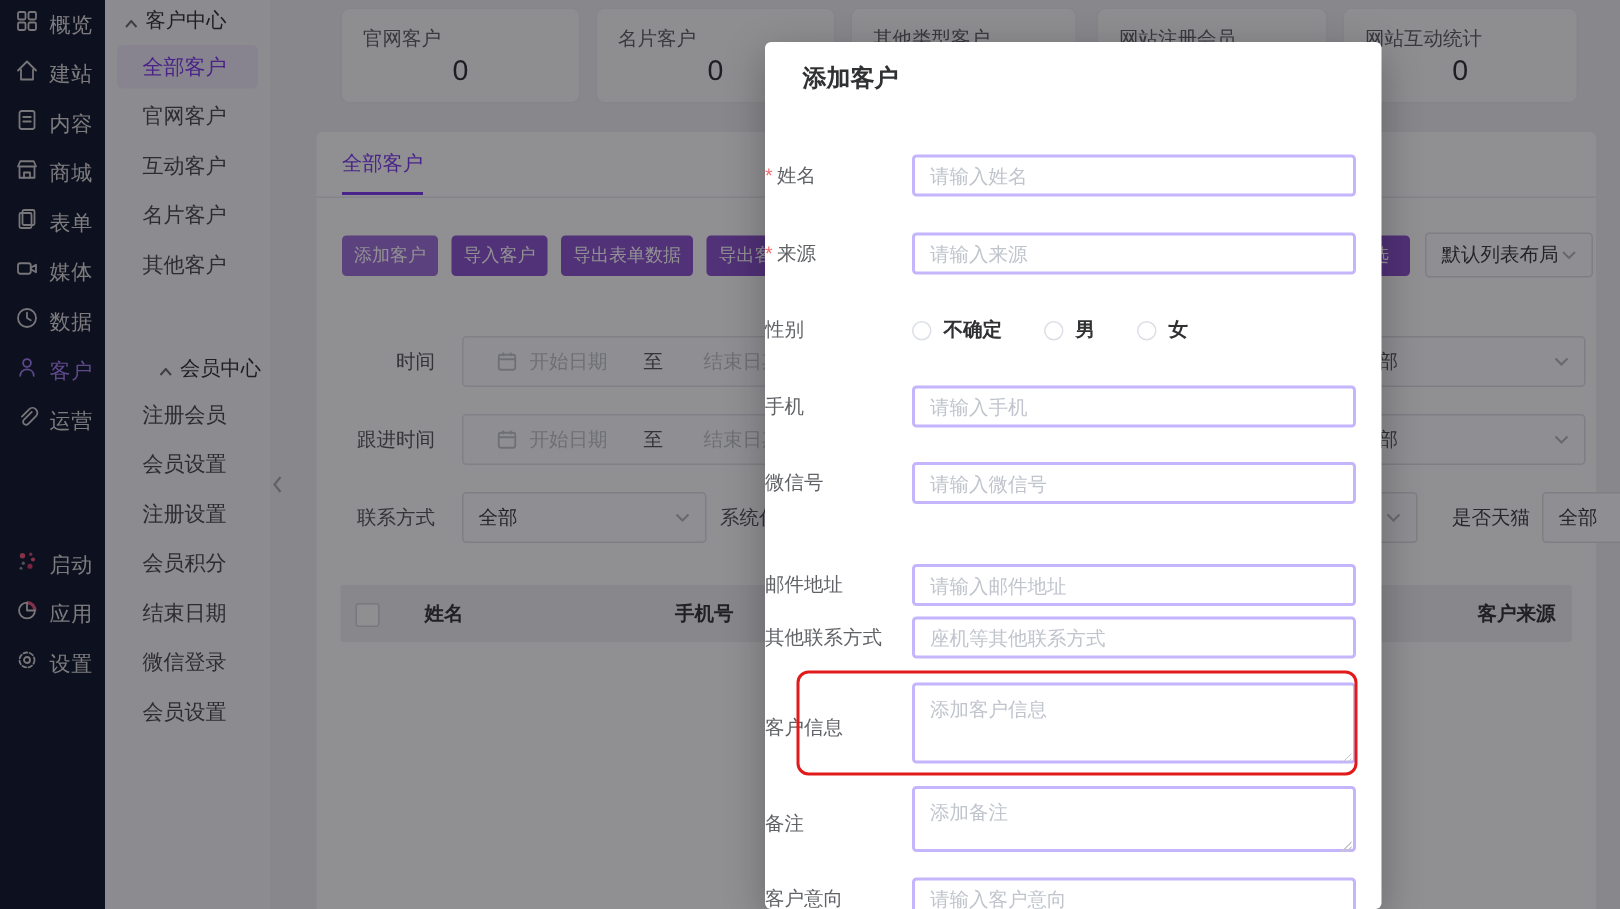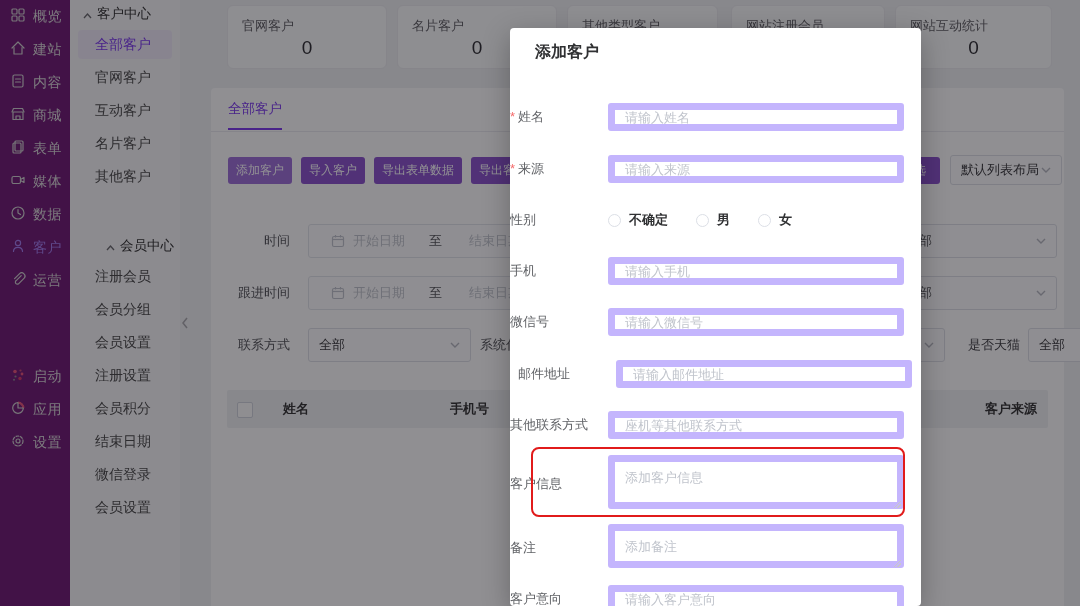--- a/index.html
+++ b/index.html
@@ -1,19 +1,19 @@
 <!DOCTYPE html>
 <html><head>
 <meta charset="utf-8">
 <style>
   html,body{margin:0;padding:0;background:#555;}
   .app{position:relative;width:1080px;height:606px;overflow:hidden;
        font-family:"Liberation Sans","DejaVu Sans",sans-serif;background:#eef0f2;}
   
-  .sidebar{position:absolute;left:0;top:0;width:70px;height:606px;background:#701a75;z-index:2;
+  .sidebar{position:absolute;left:0;top:0;width:70px;height:606px;background:#0f172a;z-index:2;
            display:flex;flex-direction:column;}
   .side-item{height:33px;display:flex;align-items:center;gap:7px;padding-left:10px;cursor:pointer;}
   .side-item .lbl{font-size:14px;color:#d9d9d9;letter-spacing:.5px;}
   .side-item.active .lbl{color:#a37df0;}
   .side-item svg{flex:0 0 auto;}
   .side-bottom{margin-top:63px;}
   
   .subnav{position:absolute;left:70px;top:0;width:110px;height:606px;background:#f6f6f8;z-index:2;}
   .sec-title{height:28px;display:flex;align-items:center;gap:5px;padding-left:13px;
              font-size:13.5px;color:#303030;cursor:pointer;}
@@ -68,21 +68,21 @@
   .th1{left:56px}.th2{left:223px}.th3{left:758px}
   
   .overlay{position:absolute;inset:0;background:rgba(12,9,16,0.45);z-index:50;}
   .modal{position:absolute;left:510px;top:28px;width:411px;height:578px;background:#fff;border-radius:4px;
          box-shadow:0 8px 28px rgba(0,0,0,.28);z-index:60;overflow:hidden;}
   .m-title{position:absolute;left:25px;top:14px;margin:0;font-size:16px;font-weight:bold;color:#303133;}
   .m-row{position:absolute;left:0;width:394px;display:flex;align-items:center;}
   .m-label{width:88px;text-align:left;font-size:13px;color:#606266;flex:0 0 88px;}
   .m-label .req{color:#f56c6c;margin-right:3px;}
   .m-ctrl{margin-left:10px;flex:1;}
-  .m-input,.m-textarea{width:100%;box-sizing:border-box;border:7px solid #c4b5fd;border-radius:3px;
+  .m-input,.m-textarea{width:100%;box-sizing:border-box;border:2px solid #c4b5fd;border-radius:3px;
         font-size:13px;color:#333;padding:0 10px;font-family:inherit;background:#fff;outline:none;}
   .m-input{height:28px;}
   .m-input::placeholder,.m-textarea::placeholder{color:#c0c4cc;}
   .m-textarea{resize:none;padding-top:7px;}
   .ta-wrap{position:relative;}
   .ta-wrap::after{content:"";position:absolute;right:3px;bottom:5px;width:8px;height:8px;pointer-events:none;
         background:linear-gradient(135deg,transparent 0 55%,#c8c8c8 55% 62%,transparent 62% 75%,#c8c8c8 75% 82%,transparent 82%);}
   .radio-group{display:flex;align-items:center;gap:28px;margin-left:10px;}
   .radio-opt{display:flex;align-items:center;gap:8px;cursor:pointer;}
   .radio-circle{width:13px;height:13px;border:1px solid #dcdfe6;border-radius:50%;background:#fff;box-sizing:border-box;}
@@ -205,21 +205,20 @@
       <div class="sub-item">互动客户</div>
       <div class="sub-item">名片客户</div>
       <div class="sub-item">其他客户</div>
       <div class="sec-title sec2">
         <span><svg width="9" height="6" viewBox="0 0 9 6">
             <polyline points="1,5 4.5,1 8,5" fill="none" stroke="#6a6a6e" stroke-width="1.3"></polyline>
           </svg></span>
         <span>会员中心</span>
       </div>
       <div class="sub-item">注册会员</div>
-      <div class="sub-item">会员分组</div>
       <div class="sub-item">会员设置</div>
       <div class="sub-item">注册设置</div>
       <div class="sub-item">会员积分</div>
       <div class="sub-item">结束日期</div>
       <div class="sub-item">微信登录</div>
       <div class="sub-item">会员设置</div>
     </aside>
 
   <span class="collapse-handle">
     <svg width="8" height="12" viewBox="0 0 8 12">
@@ -375,21 +374,21 @@
           </div>
         </div>
         <div class="m-row" style="top: 229px;">
           <span class="m-label">手机</span>
           <div class="m-ctrl"><input class="m-input" placeholder="请输入手机" style=""></div>
         </div>
         <div class="m-row" style="top: 280px;">
           <span class="m-label">微信号</span>
           <div class="m-ctrl"><input class="m-input" placeholder="请输入微信号" style=""></div>
         </div>
-        <div class="m-row" style="top: 332px; padding-left: 8px;">
+        <div class="m-row" style="top: 348px;">
           <span class="m-label">邮件地址</span>
           <div class="m-ctrl"><input class="m-input" placeholder="请输入邮件地址" style=""></div>
         </div>
         <div class="m-row" style="top: 383px;">
           <span class="m-label">其他联系方式</span>
           <div class="m-ctrl"><input class="m-input" placeholder="座机等其他联系方式" style=""></div>
         </div>
         <div class="m-row" style="top: 427px;">
           <span class="m-label">客户信息</span>
           <div class="m-ctrl ta-wrap"><textarea class="m-textarea" placeholder="添加客户信息" style="height: 54px;"></textarea></div>

